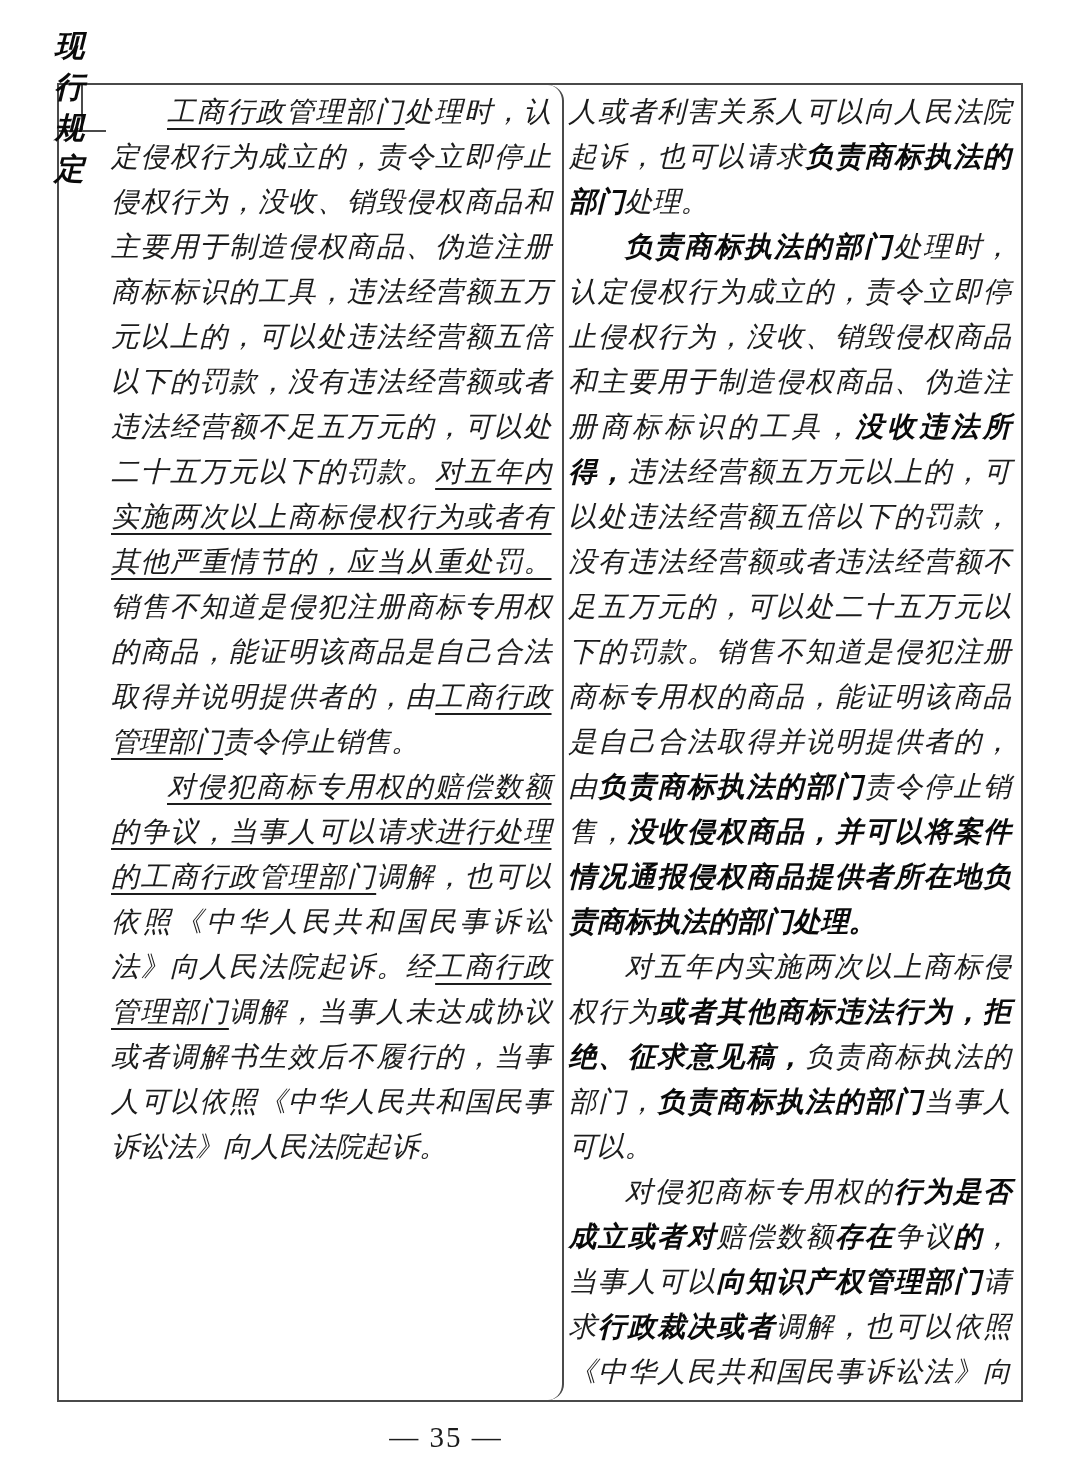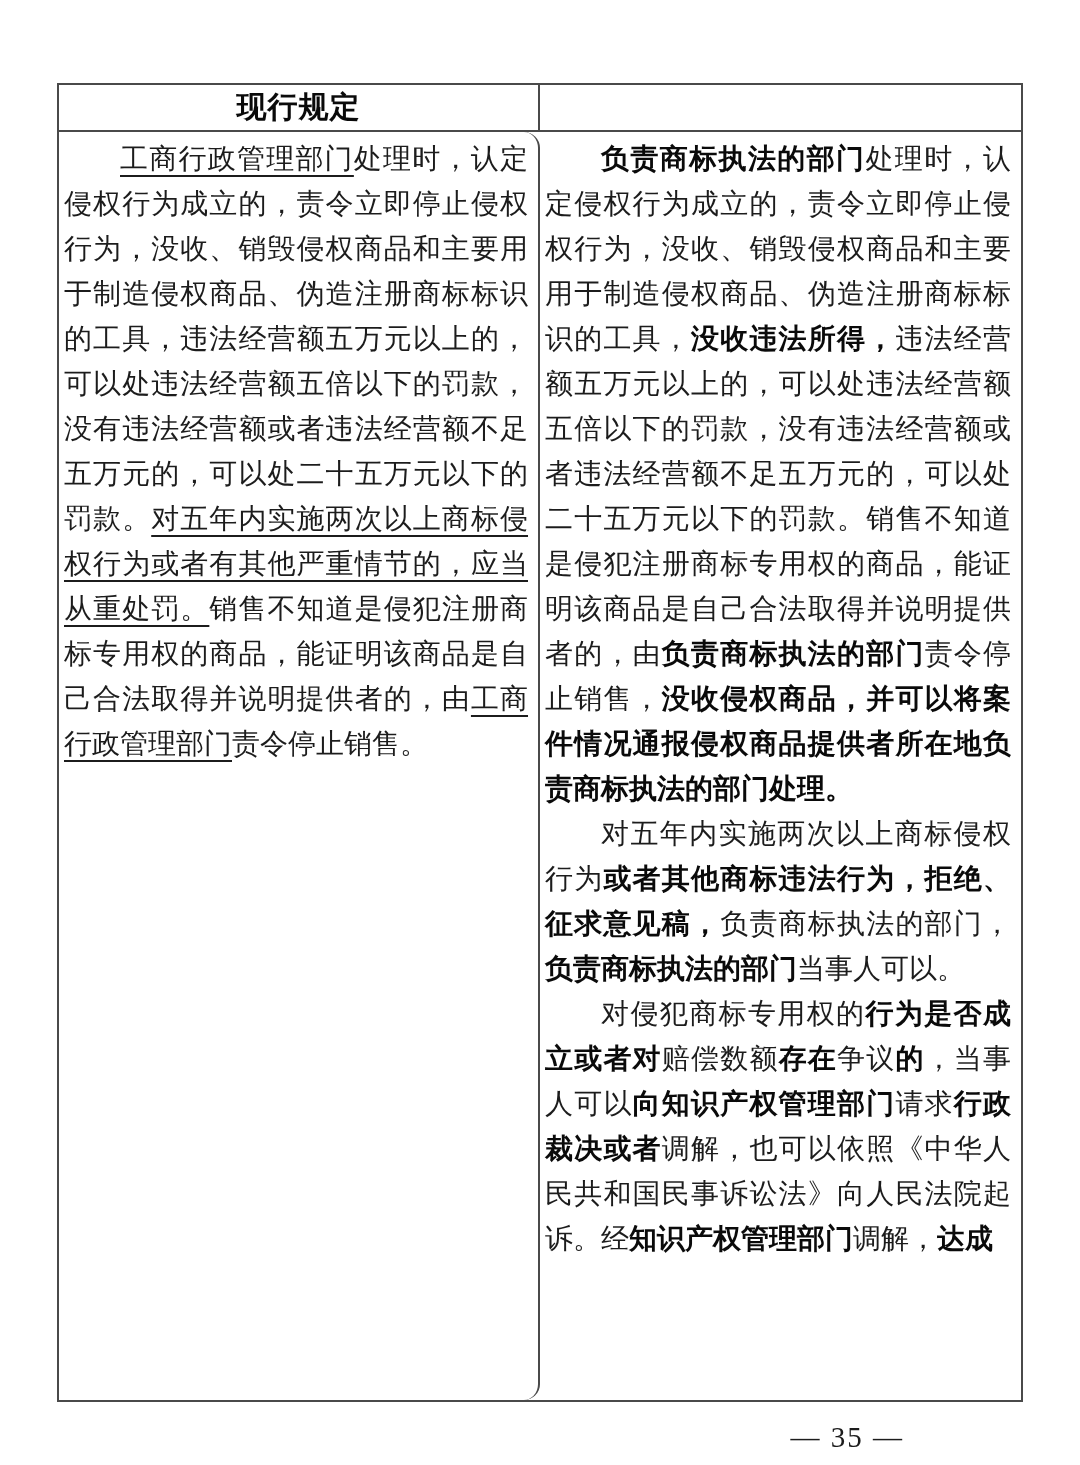--- a/index.html
+++ b/index.html
@@ -15,22 +15,23 @@
     background:var(--c-background);
     font-family:"Liberation Serif","DejaVu Serif",serif;
     color:var(--c-text);
     position:relative;
     overflow:hidden;
   }
   .cmp-table{
     position:absolute;left:57px;top:83px;
     width:966px;height:1319px;
     border:2px solid var(--c-border);
-    display:flex;flex-direction:column;
+    display:flex;flex-direction:row;
     background:var(--c-background);
+    font-style:italic;
   }
   .head-row{
     display:flex;height:47px;flex:0 0 47px;
     border-bottom:2px solid var(--c-border);
   }
   .head-cell{
     width:50%;
     display:flex;align-items:center;justify-content:center;
     font-family:"Liberation Sans","DejaVu Sans",sans-serif;
     font-weight:700;font-size:30px;color:var(--c-bold);
@@ -57,40 +58,42 @@
     text-decoration:underline;
     text-decoration-thickness:2px;
     text-underline-offset:7px;
   }
   span.b{
     font-family:"Liberation Sans","DejaVu Sans",sans-serif;
     font-weight:700;
     color:var(--c-bold);
   }
   .page-footer{
-    position:absolute;left:12px;top:1421px;width:892px;
-    text-align:right;
+    position:absolute;left:0;top:1421px;width:892px;
+    text-align:center;
     font-size:29px;color:var(--c-text);
     letter-spacing:2px;
   }
 </style>
 </head>
 <body>
 
 <div class="page">
 
   <div class="cmp-table">
     <div class="head-row">
       <div class="head-cell">现行规定</div>
     </div>
     <div class="body-row">
       <div class="body-cell">
           <p class="indent"><span class="u ">工商行政管理部门</span><span class="">处理时，认定侵权行为成立的，责令立即停止侵权行为，没收、销毁侵权商品和主要用于制造侵权商品、伪造注册商标标识的工具，违法经营额五万元以上的，可以处违法经营额五倍以下的罚款，没有违法经营额或者违法经营额不足五万元的，可以处二十五万元以下的罚款。</span><span class="u ">对五年内实施两次以上商标侵权行为或者有其他严重情节的，应当从重处罚。</span><span class="">销售不知道是侵犯注册商标专用权的商品，能证明该商品是自己合法取得并说明提供者的，由</span><span class="u ">工商行政管理部门</span><span class="">责令停止销售。</span></p>
+          <p class="indent"><span class="u ">对侵犯商标专用权的赔偿数额的争议，当事人可以请求进行处理的工商行政管理部门</span><span class="">调解，也可以依照《中华人民共和国民事诉讼法》向人民法院起诉。经</span><span class="u ">工商行政管理部门</span><span class="">调解，当事人未达成协议或者调解书生效后不履行的，当事人可以依照《中华人民共和国民事诉讼法》向人民法院起诉。</span></p>
         </div>
       <div class="body-cell">
+          <p class=""><span class="">人或者利害关系人可以向人民法院起诉，也可以请求</span><span class="b">负责商标执法的部门</span><span class="">处理。</span></p>
           <p class="indent"><span class="b">负责商标执法的部门</span><span class="">处理时，认定侵权行为成立的，责令立即停止侵权行为，没收、销毁侵权商品和主要用于制造侵权商品、伪造注册商标标识的工具，</span><span class="b">没收违法所得，</span><span class="">违法经营额五万元以上的，可以处违法经营额五倍以下的罚款，没有违法经营额或者违法经营额不足五万元的，可以处二十五万元以下的罚款。销售不知道是侵犯注册商标专用权的商品，能证明该商品是自己合法取得并说明提供者的，由</span><span class="b">负责商标执法的部门</span><span class="">责令停止销售，</span><span class="b">没收侵权商品，并可以将案件情况通报侵权商品提供者所在地负责商标执法的部门处理。</span></p>
           <p class="indent"><span class="">对五年内实施两次以上商标侵权行为</span><span class="b">或者其他商标违法行为，拒绝、征求意见稿，</span><span class="">负责商标执法的部门，</span><span class="b">负责商标执法的部门</span><span class="">当事人可以。</span></p>
           <p class="indent"><span class="">对侵犯商标专用权的</span><span class="b">行为是否成立或者对</span><span class="">赔偿数额</span><span class="b">存在</span><span class="">争议</span><span class="b">的</span><span class="">，当事人可以</span><span class="b">向知识产权管理部门</span><span class="">请求</span><span class="b">行政裁决或者</span><span class="">调解，也可以依照《中华人民共和国民事诉讼法》向人民法院起诉。经</span><span class="b">知识产权管理部门</span><span class="">调解，</span><span class="b">达成</span></p>
         </div>
     </div>
   </div>
 
   <div class="page-footer">— 35 —</div>
 
 </div>

